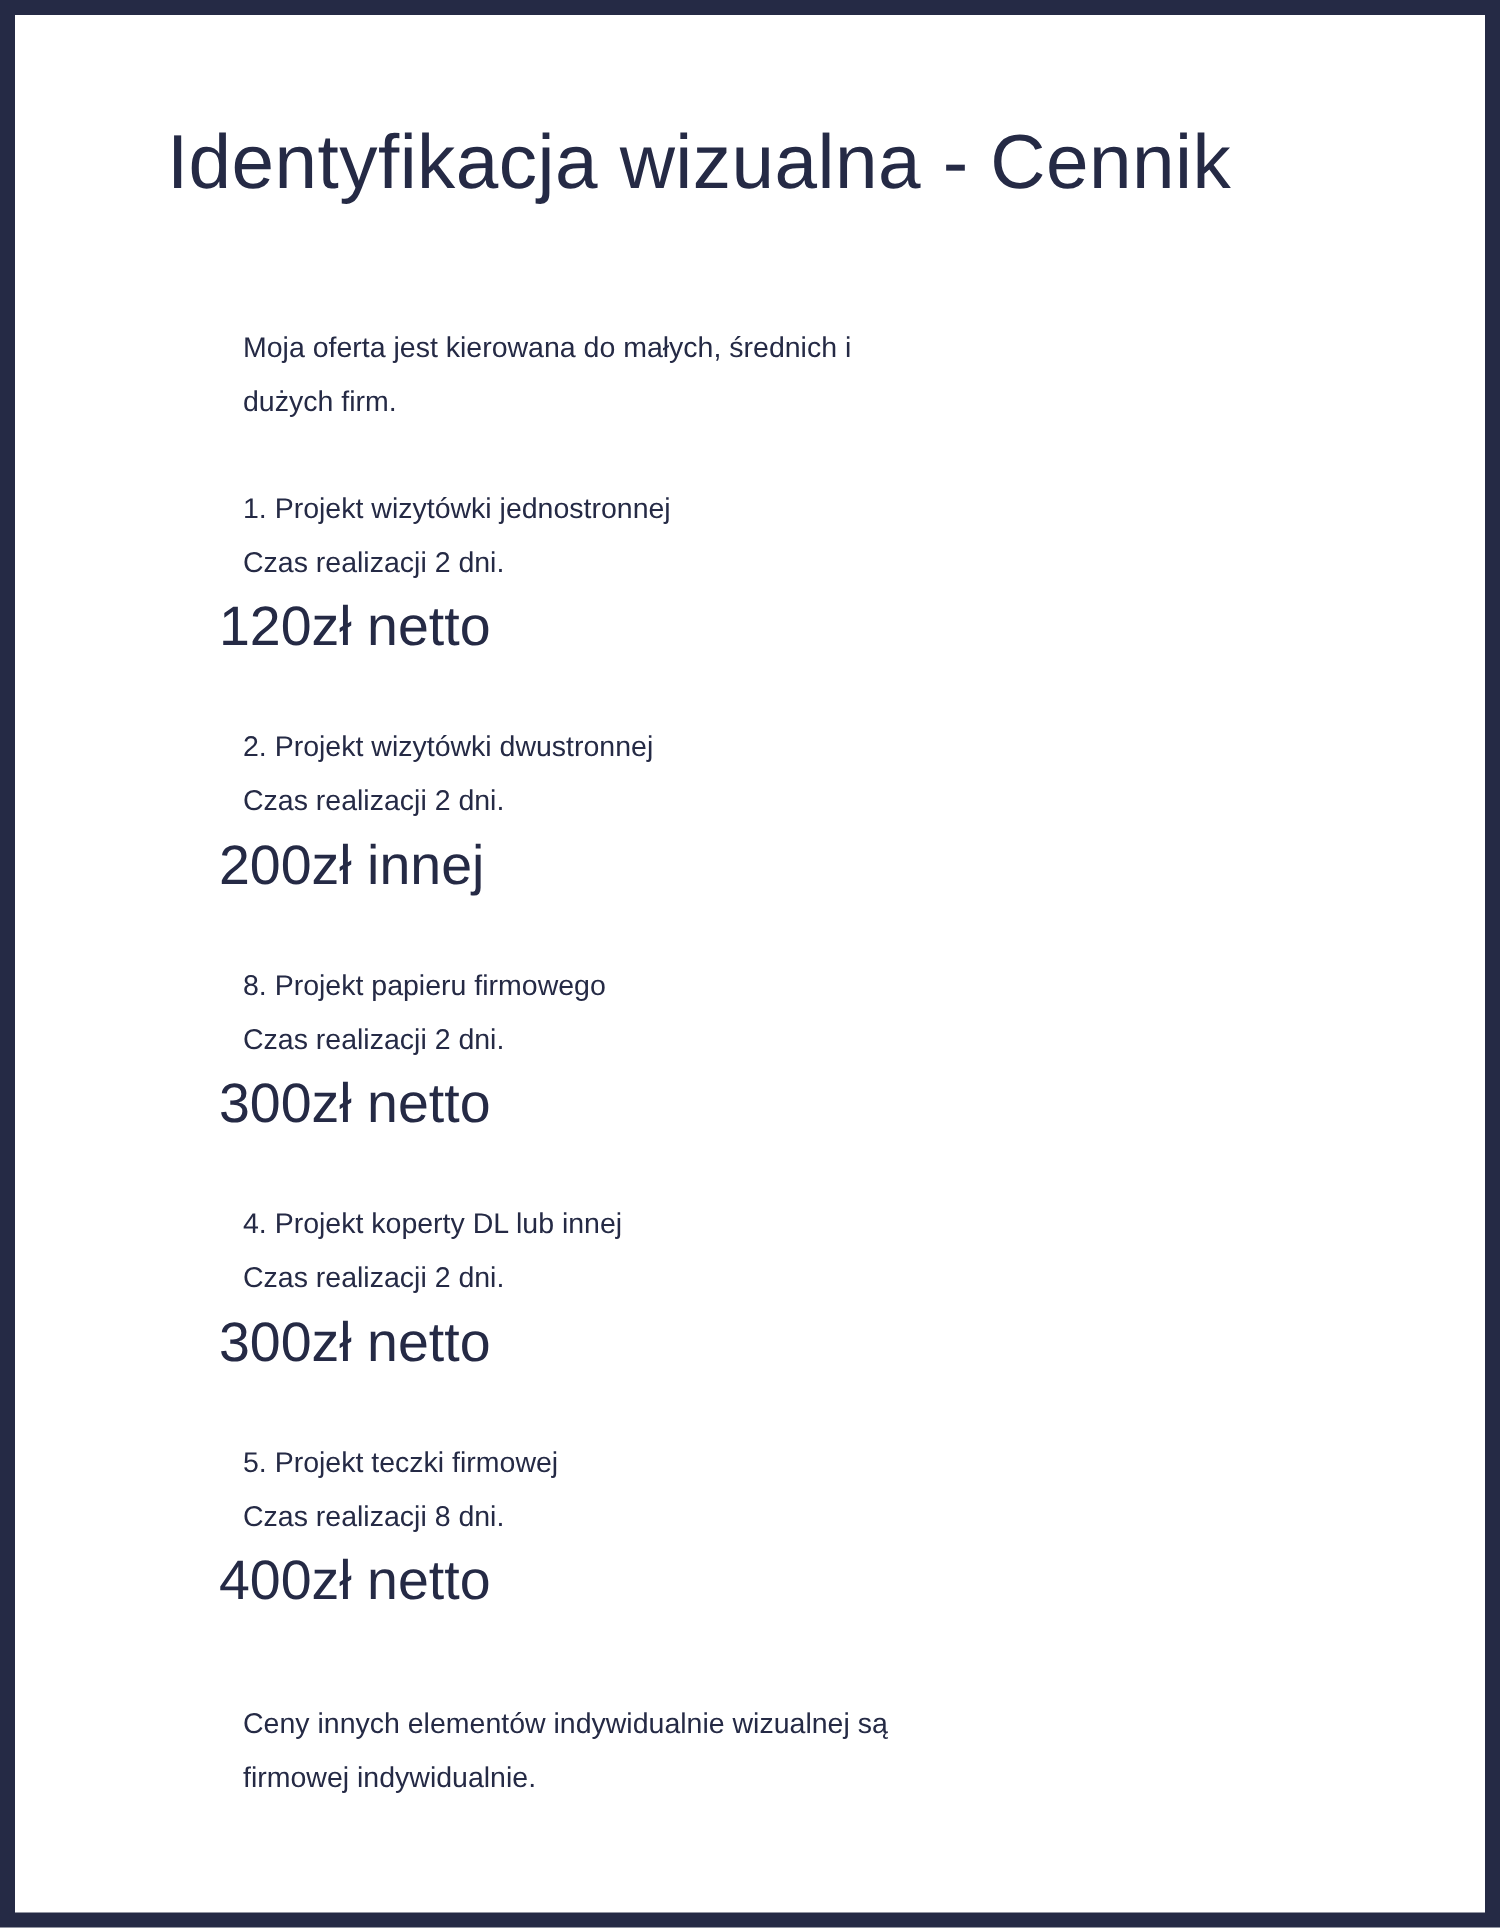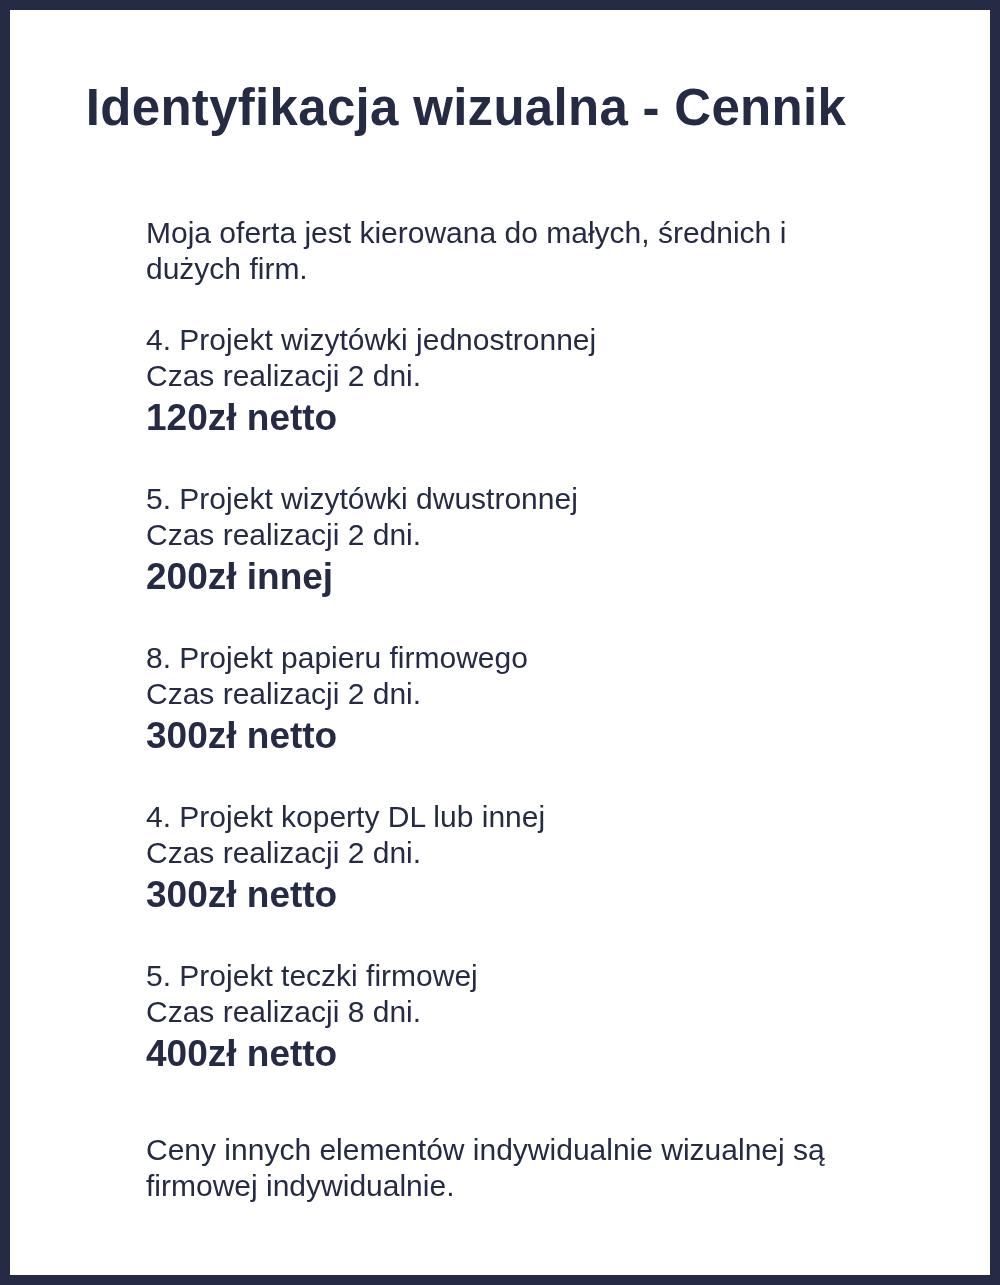--- a/index.html
+++ b/index.html
@@ -21,61 +21,61 @@
       background: #ffffff;
     }
     .title {
       position: absolute;
       left: 0;
       width: 912px;
       top: 68px;
       margin: 0;
       text-align: center;
       font-size: 51px;
-      font-weight: bold;
+      font-weight: normal;
       line-height: 60px;
       letter-spacing: 0.3px;
     }
     .content {
       position: absolute;
       left: 136px;
       top: 0;
       width: 700px;
     }
     .line {
       position: absolute;
-      left: 0;
+      left: 16px;
       white-space: nowrap;
-      font-size: 30px;
+      font-size: 19px;
       line-height: 36px;
     }
     .price {
       position: absolute;
       left: 0;
       white-space: nowrap;
       font-size: 37px;
-      font-weight: bold;
+      font-weight: normal;
       line-height: 44px;
     }
   </style>
 </head>
 <body>
 
 <div class="page">
   <h1 class="title">Identyfikacja wizualna - Cennik</h1>
 
   <div class="content">
     <div class="line" style="top:205px">Moja oferta jest kierowana do małych, średnich i</div>
     <div class="line" style="top:241px">dużych firm.</div>
 
-    <div class="line" style="top:312px">4. Projekt wizytówki jednostronnej</div>
+    <div class="line" style="top:312px">1. Projekt wizytówki jednostronnej</div>
     <div class="line" style="top:348px">Czas realizacji 2 dni.</div>
     <div class="price" style="top:386px">120zł netto</div>
 
-    <div class="line" style="top:471px">5. Projekt wizytówki dwustronnej</div>
+    <div class="line" style="top:471px">2. Projekt wizytówki dwustronnej</div>
     <div class="line" style="top:507px">Czas realizacji 2 dni.</div>
     <div class="price" style="top:545px">200zł innej</div>
 
     <div class="line" style="top:630px">8. Projekt papieru firmowego</div>
     <div class="line" style="top:666px">Czas realizacji 2 dni.</div>
     <div class="price" style="top:704px">300zł netto</div>
 
     <div class="line" style="top:789px">4. Projekt koperty DL lub innej</div>
     <div class="line" style="top:825px">Czas realizacji 2 dni.</div>
     <div class="price" style="top:863px">300zł netto</div>

